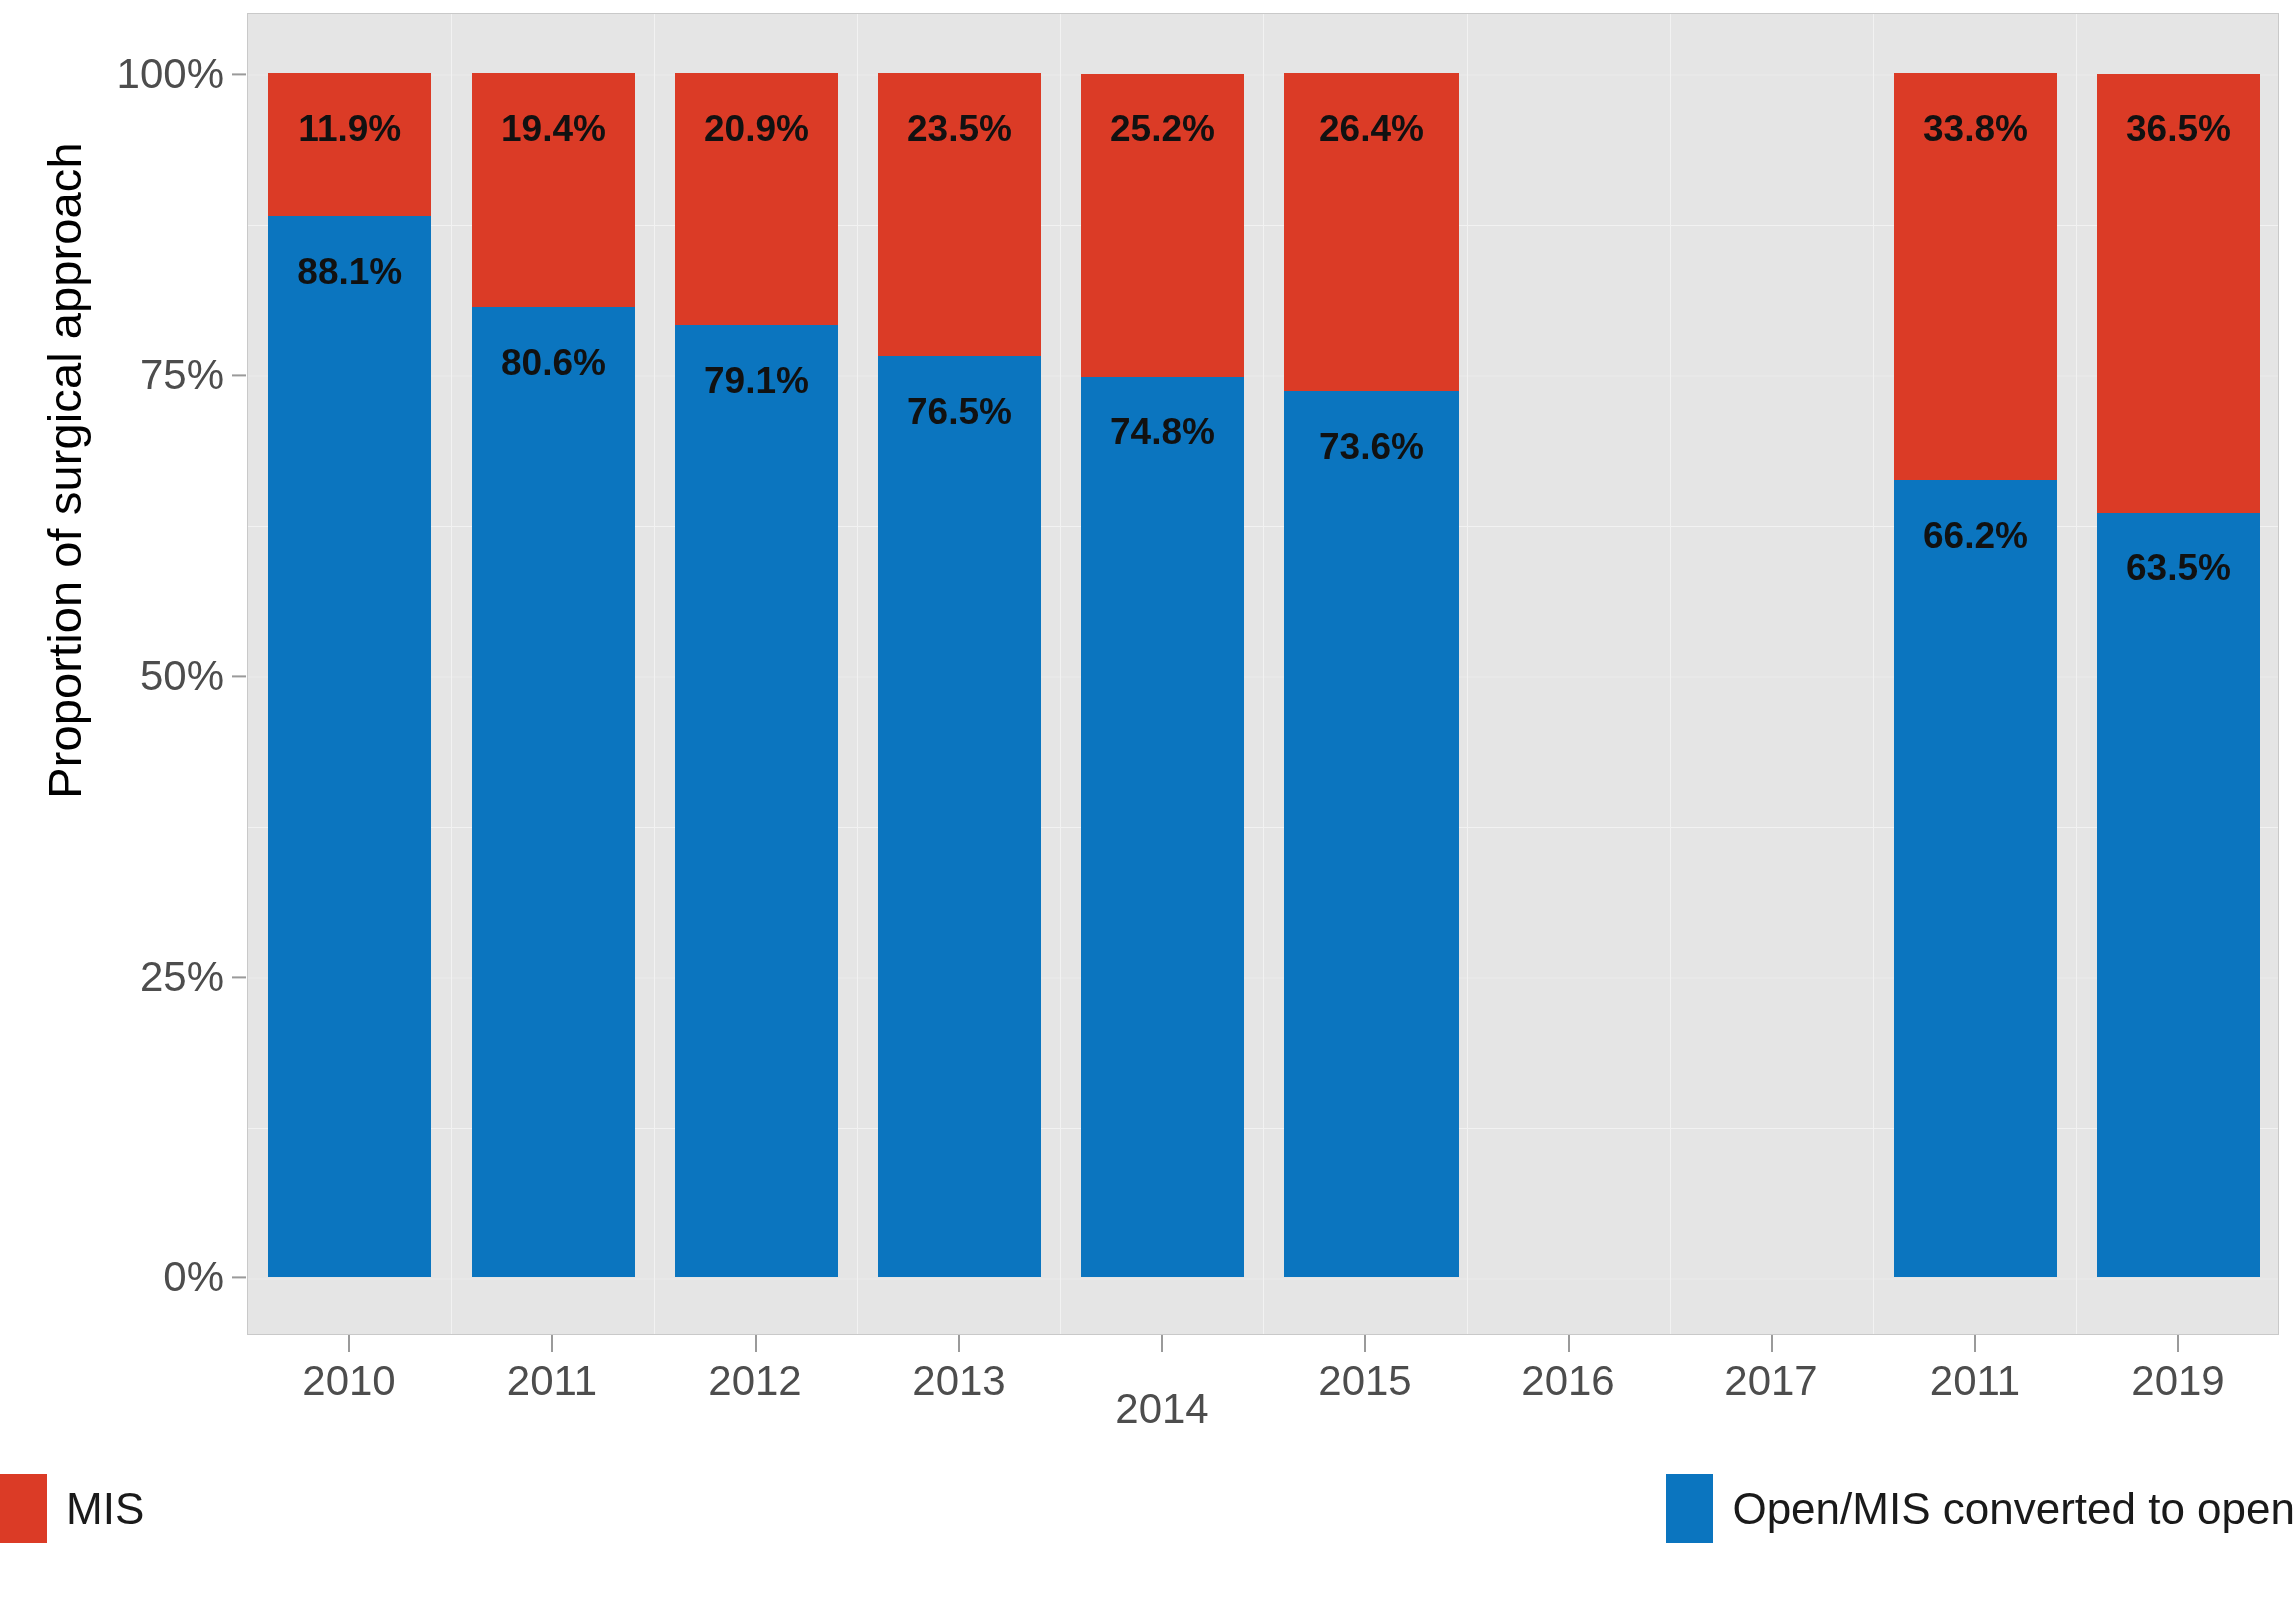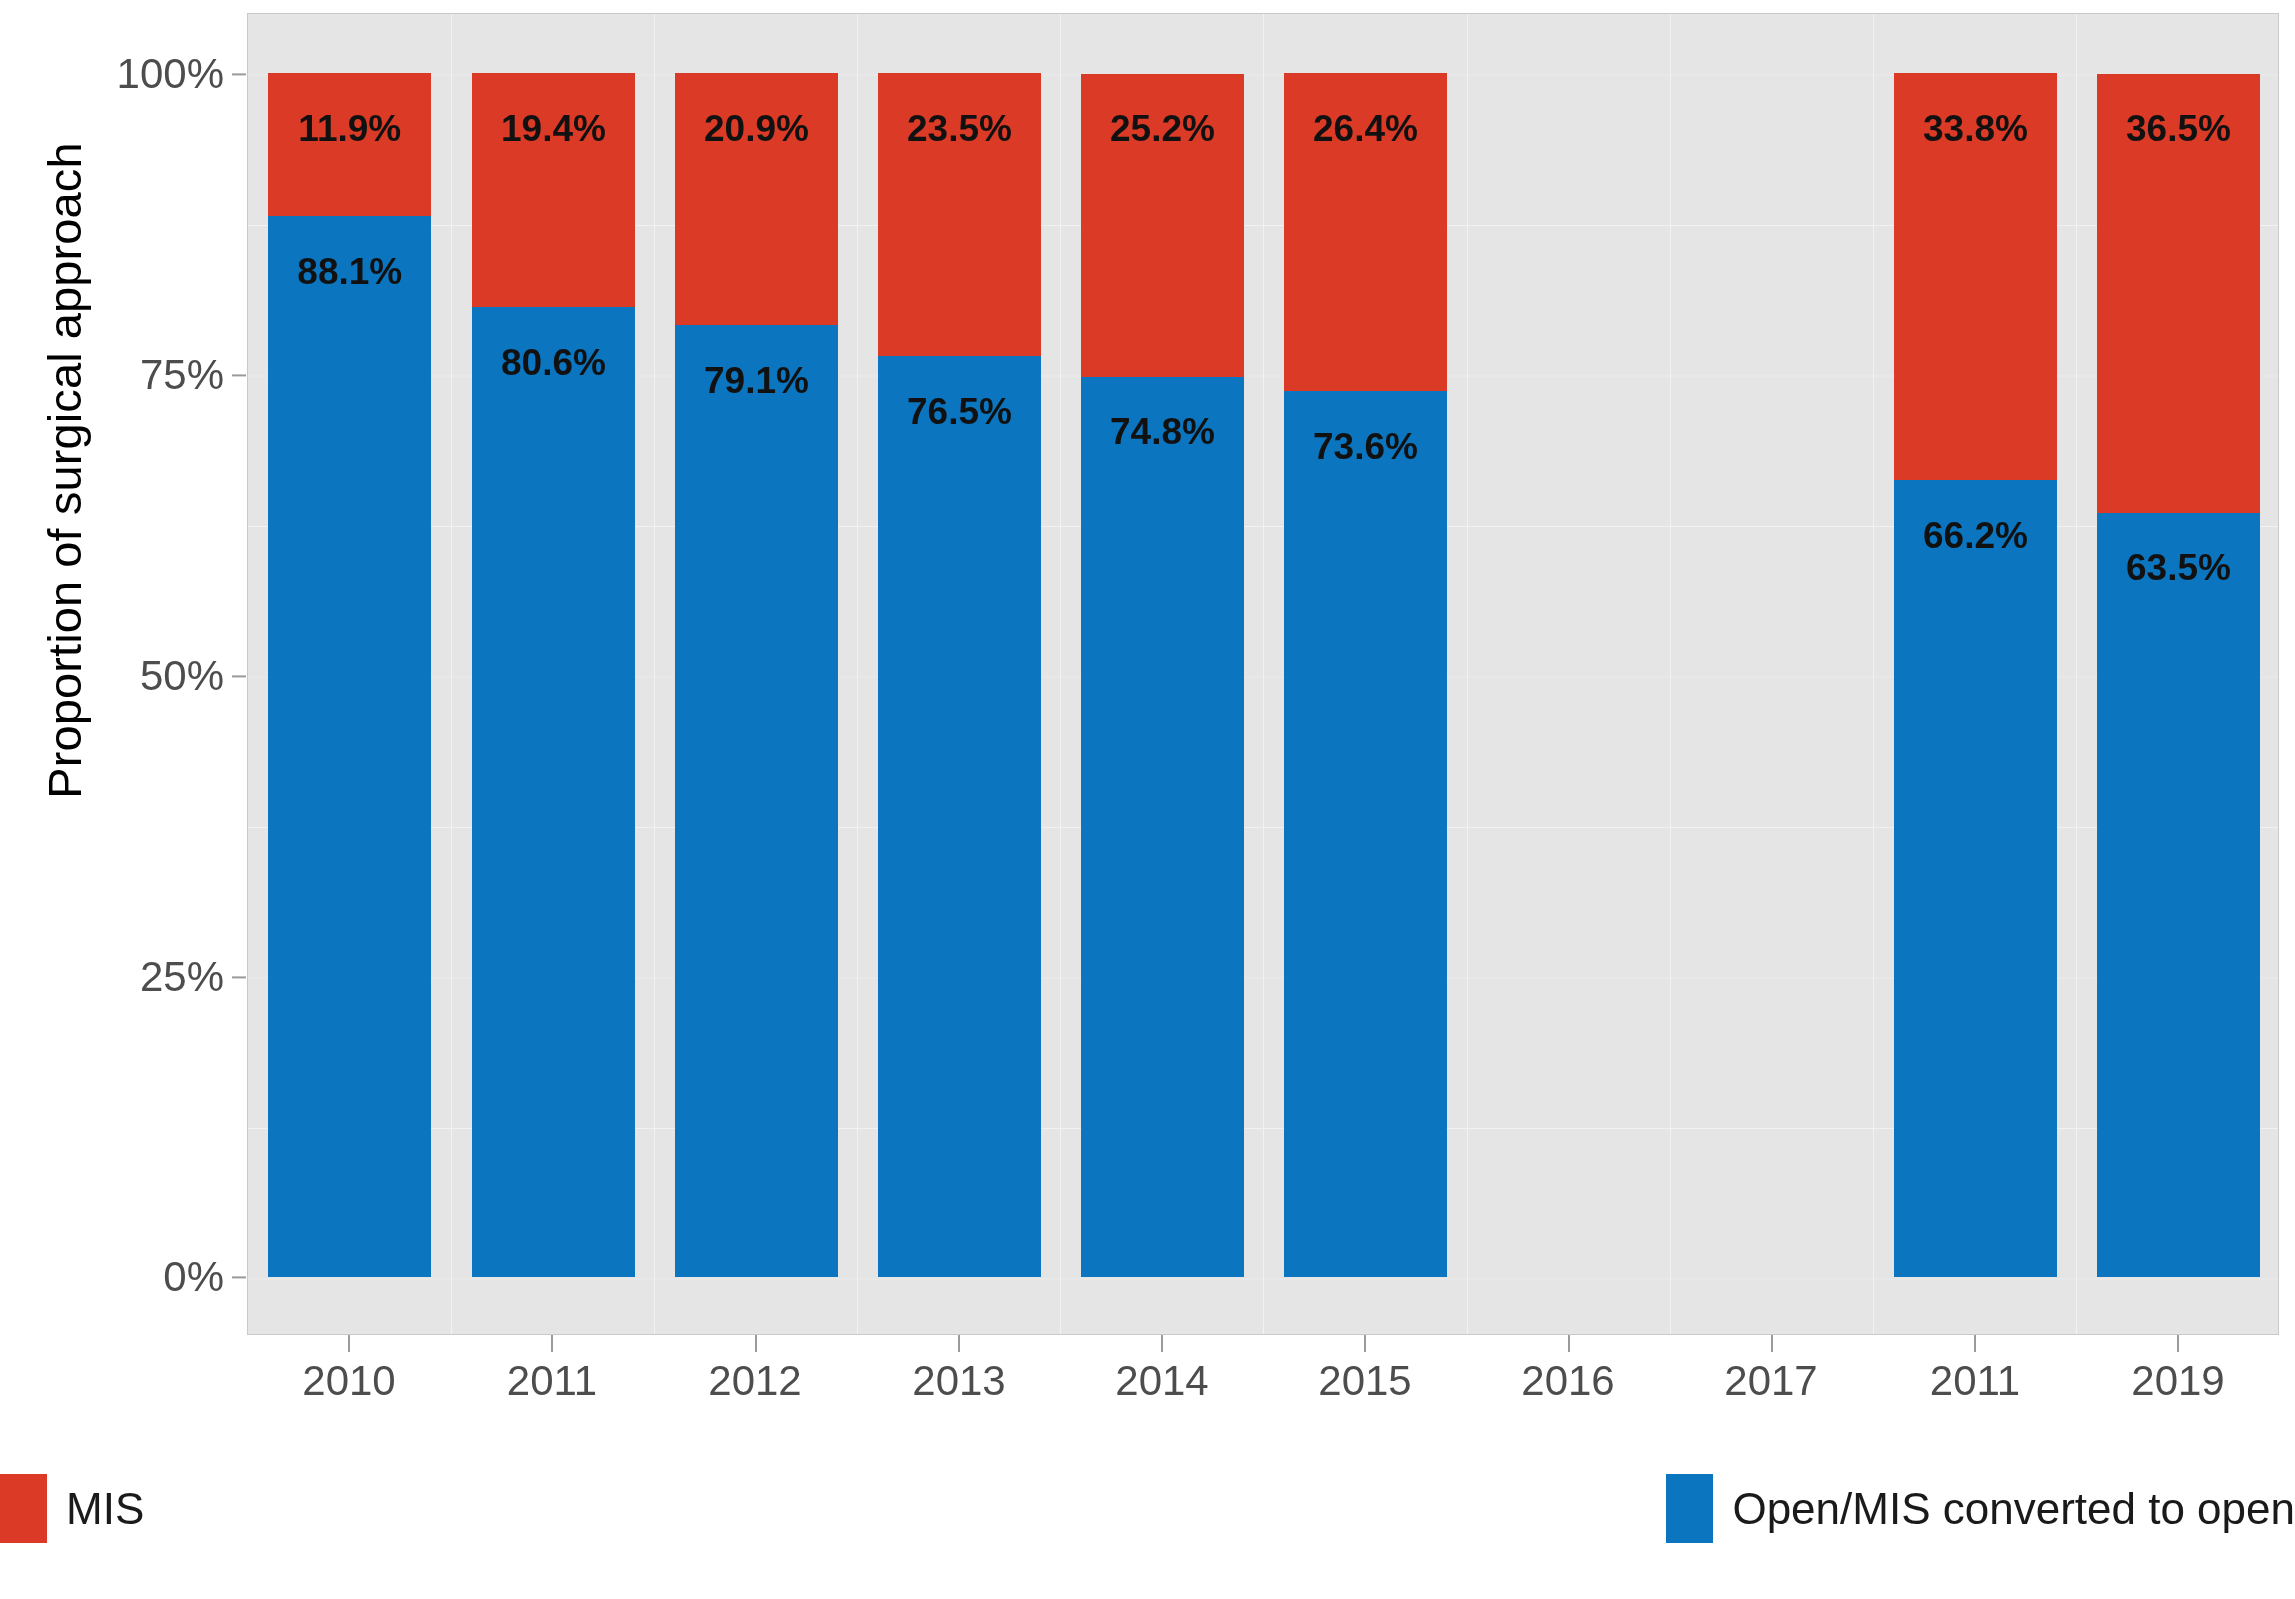--- a/index.html
+++ b/index.html
@@ -248,21 +248,21 @@
           <div class="seg seg-mis" style="background: rgb(219, 59, 38); bottom: 921px; height: 283px;"></div>
           <div class="seg-label" style="bottom: 1127px;">23.5%</div>
           <div class="seg-label" style="bottom: 844px;">76.5%</div>
         </div>
         <div class="bar-group" style="left: 833px; width: 163px; height: 1204px;">
           <div class="seg seg-open" style="background: rgb(11, 117, 191); bottom: 0px; height: 900px;"></div>
           <div class="seg seg-mis" style="background: rgb(219, 59, 38); bottom: 900px; height: 303px;"></div>
           <div class="seg-label" style="bottom: 1127px;">25.2%</div>
           <div class="seg-label" style="bottom: 824px;">74.8%</div>
         </div>
-        <div class="bar-group" style="left: 1036px; width: 163px; height: 1204px;">
+        <div class="bar-group" style="left: 1036px; width: 163px; height: 1204px; padding-left: 12px;">
           <div class="seg seg-open" style="background: rgb(11, 117, 191); bottom: 0px; height: 886px;"></div>
           <div class="seg seg-mis" style="background: rgb(219, 59, 38); bottom: 886px; height: 318px;"></div>
           <div class="seg-label" style="bottom: 1127px;">26.4%</div>
           <div class="seg-label" style="bottom: 809px;">73.6%</div>
         </div>
         <div class="bar-group" style="left: 1646px; width: 163px; height: 1204px;">
           <div class="seg seg-open" style="background: rgb(11, 117, 191); bottom: 0px; height: 797px;"></div>
           <div class="seg seg-mis" style="background: rgb(219, 59, 38); bottom: 797px; height: 407px;"></div>
           <div class="seg-label" style="bottom: 1127px;">33.8%</div>
           <div class="seg-label" style="bottom: 720px;">66.2%</div>
@@ -279,21 +279,21 @@
   <div id="x-ticks">
       <div class="x-tick-mark" style="left: 348px;"></div>
       <div class="x-tick-label" style="left: 349px;">2010</div>
       <div class="x-tick-mark" style="left: 551px;"></div>
       <div class="x-tick-label" style="left: 552px;">2011</div>
       <div class="x-tick-mark" style="left: 755px;"></div>
       <div class="x-tick-label" style="left: 755px;">2012</div>
       <div class="x-tick-mark" style="left: 958px;"></div>
       <div class="x-tick-label" style="left: 959px;">2013</div>
       <div class="x-tick-mark" style="left: 1161px;"></div>
-      <div class="x-tick-label" style="left: 1162px;">2014</div>
+      <div class="x-tick-label" style="left: 1162px; margin-top: 28px;">2014</div>
       <div class="x-tick-mark" style="left: 1364px;"></div>
       <div class="x-tick-label" style="left: 1365px;">2015</div>
       <div class="x-tick-mark" style="left: 1568px;"></div>
       <div class="x-tick-label" style="left: 1568px;">2016</div>
       <div class="x-tick-mark" style="left: 1771px;"></div>
       <div class="x-tick-label" style="left: 1771px;">2017</div>
       <div class="x-tick-mark" style="left: 1974px;"></div>
       <div class="x-tick-label" style="left: 1975px;">2011</div>
       <div class="x-tick-mark" style="left: 2177px;"></div>
       <div class="x-tick-label" style="left: 2178px;">2019</div>

